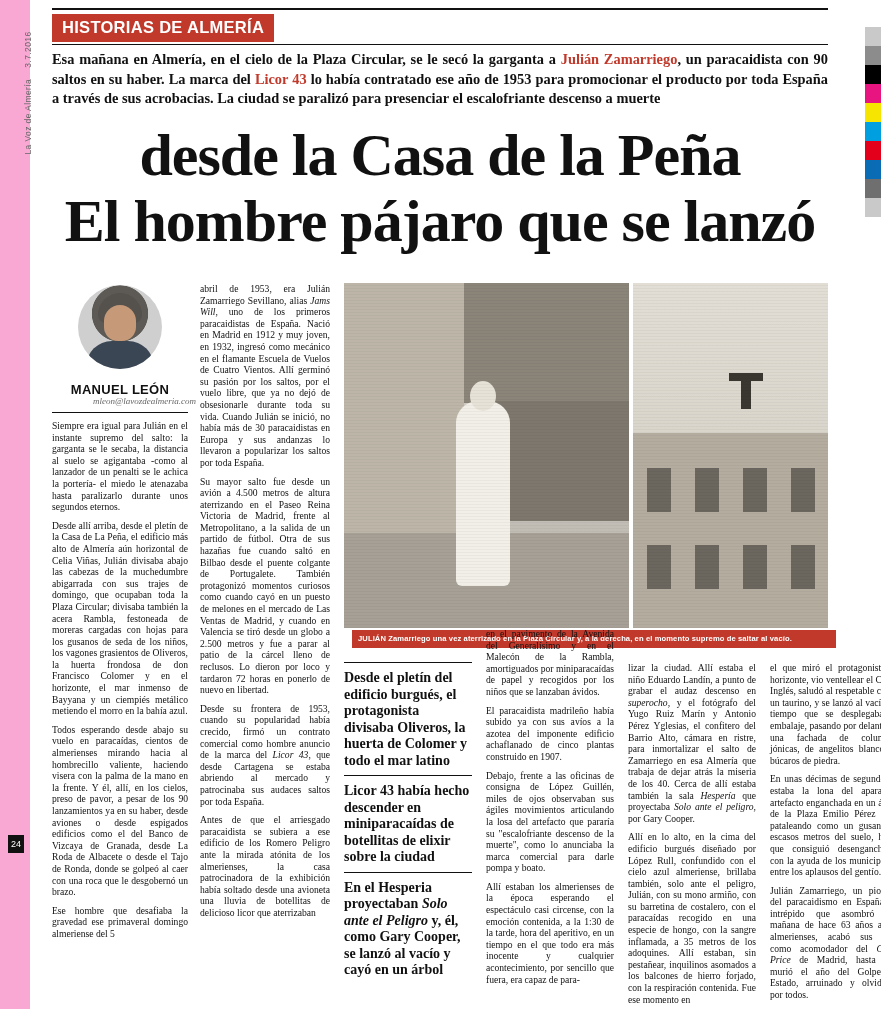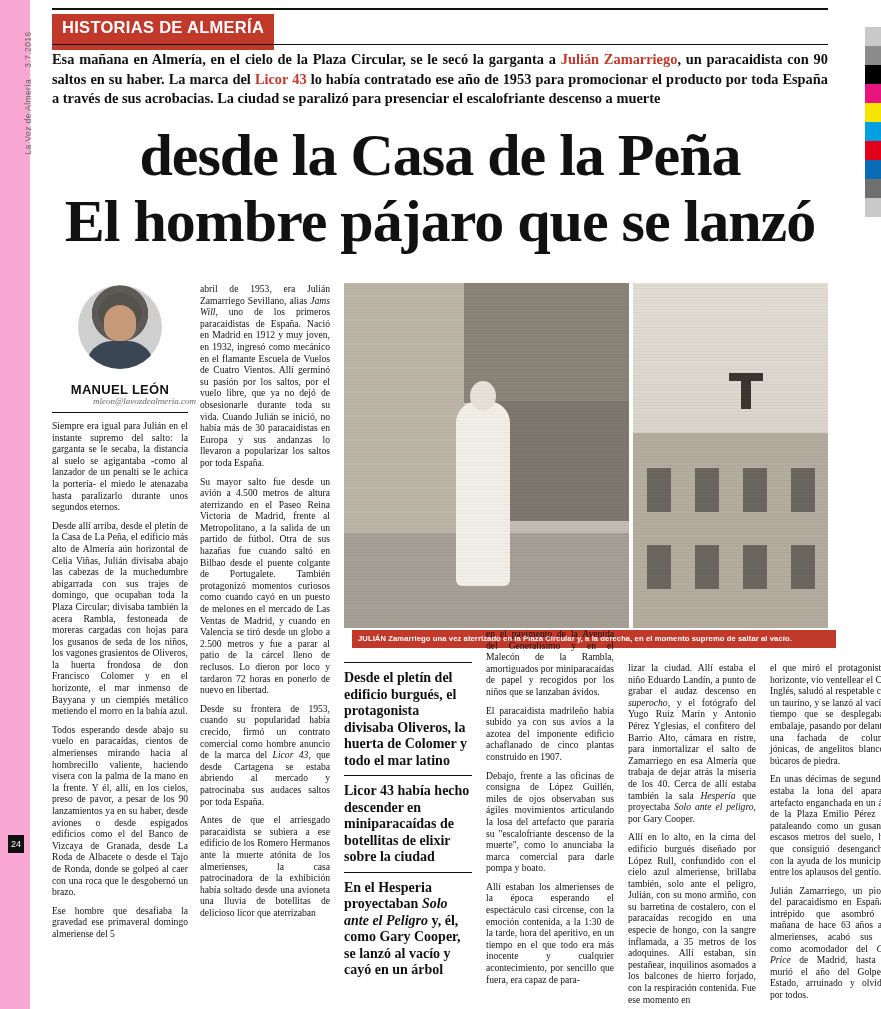--- a/index.html
+++ b/index.html
@@ -38,21 +38,21 @@
     position:absolute;left:34px;top:0;width:816px;height:1009px;
   }
   .top-rule{
     position:absolute;left:18px;top:8px;width:776px;height:2px;background:#111;
   }
   .kicker{
     position:absolute;left:18px;top:14px;
     background:#c0392b;color:#fff;
     font-family:"Liberation Sans", sans-serif;
     font-weight:bold;font-size:16.5px;letter-spacing:.3px;
-    padding:4px 10px 13px 10px;
+    padding:4px 10px 5px 10px;
   }
   .kicker-rule{
     position:absolute;left:18px;top:44px;width:776px;height:1px;background:#111;
   }
   .standfirst{
     position:absolute;left:18px;top:50px;width:776px;
     font-family:"Liberation Serif", serif;
     font-size:14.4px;line-height:19.5px;
     font-weight:bold;text-align:justify;color:#111;
   }
@@ -217,21 +217,21 @@
     <p>Siempre era igual para Julián en el instante supremo del salto: la garganta se le secaba, la distancia al suelo se agigantaba -como al lanzador de un penalti se le achica la portería- el miedo le atenazaba hasta paralizarlo durante unos segundos eternos.</p>
     <p>Desde allí arriba, desde el pletín de la Casa de La Peña, el edificio más alto de Almería aún horizontal de Celia Viñas, Julián divisaba abajo las cabezas de la muchedumbre abigarrada con sus trajes de domingo, que ocupaban toda la Plaza Circular; divisaba también la acera Rambla, festoneada de moreras cargadas con hojas para los gusanos de seda de los niños, los vagones grasientos de Oliveros, la huerta frondosa de don Francisco Colomer y en el horizonte, el mar inmenso de Bayyana y un ciempiés metálico metiendo el morro en la bahía azul.</p>
     <p>Todos esperando desde abajo su vuelo en paracaídas, cientos de almerienses mirando hacia al hombrecillo valiente, haciendo visera con la palma de la mano en la frente. Y él, allí, en los cielos, preso de pavor, a pesar de los 90 lanzamientos ya en su haber, desde aviones o desde espigados edificios como el del Banco de Vizcaya de Granada, desde La Roda de Albacete o desde el Tajo de Ronda, donde se golpeó al caer con una roca que le desgobernó un brazo.</p>
     <p>Ese hombre que desafiaba la gravedad ese primaveral domingo almeriense del 5</p>
   </div>
 
   <div class="col" style="left:166px;top:283px;width:130px;height:700px;">
     <p>abril de 1953, era Julián Zamarriego Sevillano, alias <i>Jams Will</i>, uno de los primeros paracaidistas de España. Nació en Madrid en 1912 y muy joven, en 1932, ingresó como mecánico en el flamante Escuela de Vuelos de Cuatro Vientos. Allí germinó su pasión por los saltos, por el vuelo libre, que ya no dejó de obsesionarle durante toda su vida. Cuando Julián se inició, no había más de 30 paracaidistas en Europa y sus andanzas lo llevaron a popularizar los saltos por toda España.</p>
     <p>Su mayor salto fue desde un avión a 4.500 metros de altura aterrizando en el Paseo Reina Victoria de Madrid, frente al Metropolitano, a la salida de un partido de fútbol. Otra de sus hazañas fue cuando saltó en Bilbao desde el puente colgante de Portugalete. También protagonizó momentos curiosos como cuando cayó en un puesto de melones en el mercado de Las Ventas de Madrid, y cuando en Valencia se tiró desde un globo a 2.500 metros y fue a parar al patio de la cárcel lleno de reclusos. Lo dieron por loco y tardaron 72 horas en ponerlo de nuevo en libertad.</p>
     <p>Desde su frontera de 1953, cuando su popularidad había crecido, firmó un contrato comercial como hombre anuncio de la marca del <i>Licor 43</i>, que desde Cartagena se estaba abriendo al mercado y patrocinaba sus audaces saltos por toda España.</p>
-    <p>Antes de que el arriesgado paracaidista se subiera a ese edificio de los Romero Hermanos ante la muerte atónita de los almerienses, la casa patrocinadora de la exhibición había soltado desde una avioneta una lluvia de botellitas de delicioso licor que aterrizaban</p>
+    <p>Antes de que el arriesgado paracaidista se subiera a ese edificio de los Romero Peligro ante la mirada atónita de los almerienses, la casa patrocinadora de la exhibición había soltado desde una avioneta una lluvia de botellitas de delicioso licor que aterrizaban</p>
   </div>
 
   <div class="col" style="left:310px;top:662px;width:128px;height:330px;">
     <div class="rule-top"></div>
     <div class="subhead">Desde el pletín del edificio burgués, el protagonista divisaba Oliveros, la huerta de Colomer y todo el mar latino</div>
     <div class="rule-sub"></div>
     <div class="subhead">Licor 43 había hecho descender en miniparacaídas de botellitas de elixir sobre la ciudad</div>
     <div class="rule-sub"></div>
     <div class="subhead">En el Hesperia proyectaban <i>Solo ante el Peligro</i> y, él, como Gary Cooper, se lanzó al vacío y cayó en un árbol</div>
   </div>

